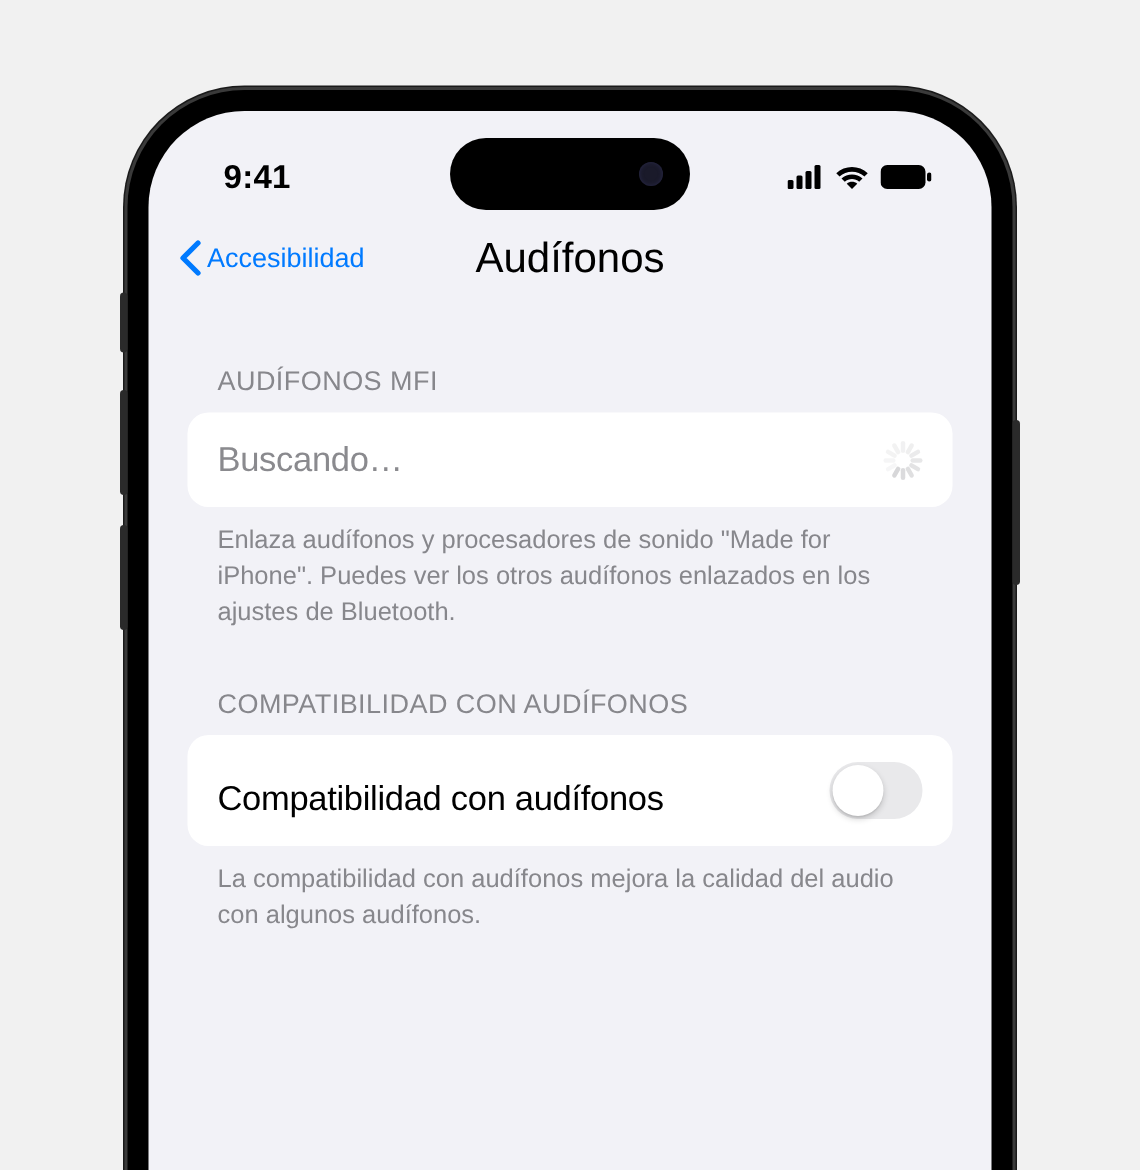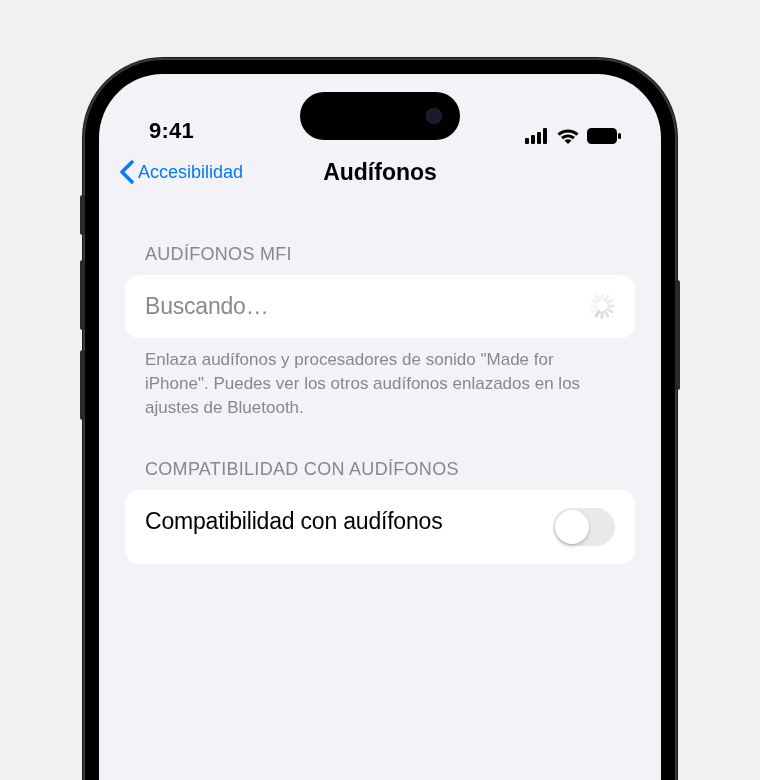--- a/index.html
+++ b/index.html
@@ -94,21 +94,21 @@
       width: 16px;
       height: 16px;
       background: #1a1a2a;
       border-radius: 50%;
       box-shadow: inset 0 0 3px #2a2a4a;
     }
     
     .status-bar {
       display: flex;
       justify-content: space-between;
-      align-items: flex-end;
+      align-items: center;
       padding: 18px 40px 0 50px;
       height: 70px;
     }
     
     .time {
       font-size: 22px;
       font-weight: 600;
       letter-spacing: 0.2px;
     }
     
@@ -137,22 +137,22 @@
     .back-chevron {
       margin-right: 3px;
       display: flex;
       align-items: center;
     }
     
     .nav-title {
       position: absolute;
       left: 50%;
       transform: translateX(-50%);
-      font-size: 23px;
-      font-weight: 700;
+      font-size: 28px;
+      font-weight: 400;
       color: #000;
     }
     
     .content {
       padding: 0 26px;
     }
     
     .section {
       margin-top: 46px;
     }
@@ -169,21 +169,21 @@
       padding-bottom: 10px;
       font-weight: 400;
       margin-top: 24px;
     }
     
     .cell {
       background: #fff;
       border-radius: 14px;
       padding: 18px 20px;
       display: flex;
-      align-items: flex-start;
+      align-items: flex-end;
       justify-content: space-between;
     }
     
     .cell-label {
       font-size: 23px;
       color: #000;
       font-weight: 400;
       letter-spacing: -0.2px;
     }
     
@@ -309,17 +309,18 @@
       </div>
 
       <div class="section section-2">
         <div class="section-header">COMPATIBILIDAD CON AUDÍFONOS</div>
         <div class="cell">
           <span class="cell-label">Compatibilidad con audífonos</span>
           <div class="toggle">
             <div class="toggle-knob"></div>
           </div>
         </div>
+        <div class="section-footer">La compatibilidad con audífonos mejora la calidad del audio con algunos audífonos.</div>
       </div>
 
     </div>
   </div>
 </div>
 
 </body></html>

